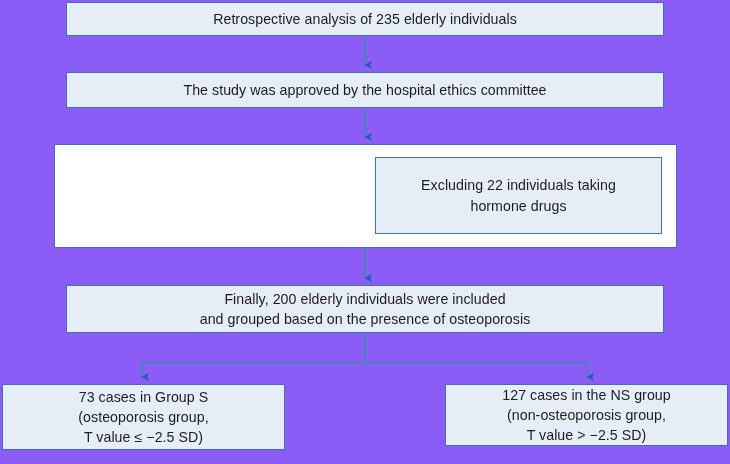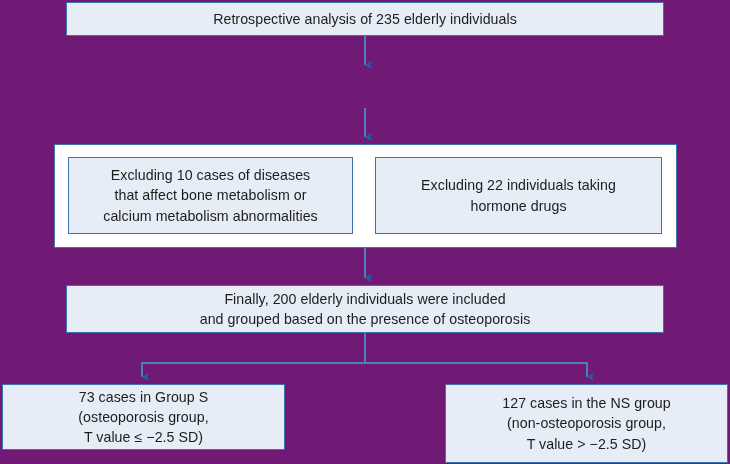--- a/index.html
+++ b/index.html
@@ -7,21 +7,21 @@
     padding: 0;
     background: #ffffff;
   }
   body {
     font-family: "Liberation Sans", sans-serif;
   }
   #flow {
     position: relative;
     width: 730px;
     height: 464px;
-    background: #701a75;
+    background: #8b5cf6;
     overflow: hidden;
   }
   .box {
     position: absolute;
     box-sizing: border-box;
     background: #e6edf7;
     border: 1.6px solid #3f72ad;
     display: flex;
     align-items: center;
     justify-content: center;
@@ -43,21 +43,21 @@
     border: 1.6px solid #3f72ad;
   }
   
   #box-1      { left: 66px;  top: 2px;   width: 598px; height: 34px; }
   #box-2      { left: 66px;  top: 72px;  width: 598px; height: 36px; }
   #grp-outer  { left: 54px;  top: 144px; width: 623px; height: 104px; }
   #box-3a     { left: 68px;  top: 157px; width: 285px; height: 77px; }
   #box-3b     { left: 375px; top: 157px; width: 287px; height: 77px; }
   #box-4      { left: 66px;  top: 285px; width: 598px; height: 48px; }
   #box-5a     { left: 2px;   top: 384px; width: 283px; height: 66px; }
-  #box-5b     { left: 445px; top: 384px; width: 283px; height: 79px; }
+  #box-5b     { left: 445px; top: 384px; width: 283px; height: 62px; }
 
   
   #edges {
     position: absolute;
     left: 0; top: 0;
     width: 730px;
     height: 464px;
     pointer-events: none;
   }
 </style>
@@ -90,28 +90,26 @@
     </g>
     <g>
       <path d="M365,363 L587,363 L587,377" fill="none" stroke="#4a80bd" stroke-width="2" marker-end="url(#arrowhead)"></path>
     </g>
   </svg>
 
   <div class="box" id="box-1">
     <span class="box-text">Retrospective analysis of 235 elderly individuals</span>
   </div>
 
+  <div class="box" id="box-2">
+    <span class="box-text">The study was approved by the hospital ethics committee</span>
+  </div>
 
   <div class="container-box" id="grp-outer"></div>
 
-  <div class="box" id="box-3a">
-    <span class="box-text">Excluding 10 cases of diseases
-that affect bone metabolism or
-calcium metabolism abnormalities</span>
-  </div>
 
   <div class="box" id="box-3b">
     <span class="box-text">Excluding 22 individuals taking
 hormone drugs</span>
   </div>
 
   <div class="box" id="box-4">
     <span class="box-text">Finally, 200 elderly individuals were included
 and grouped based on the presence of osteoporosis</span>
   </div>

